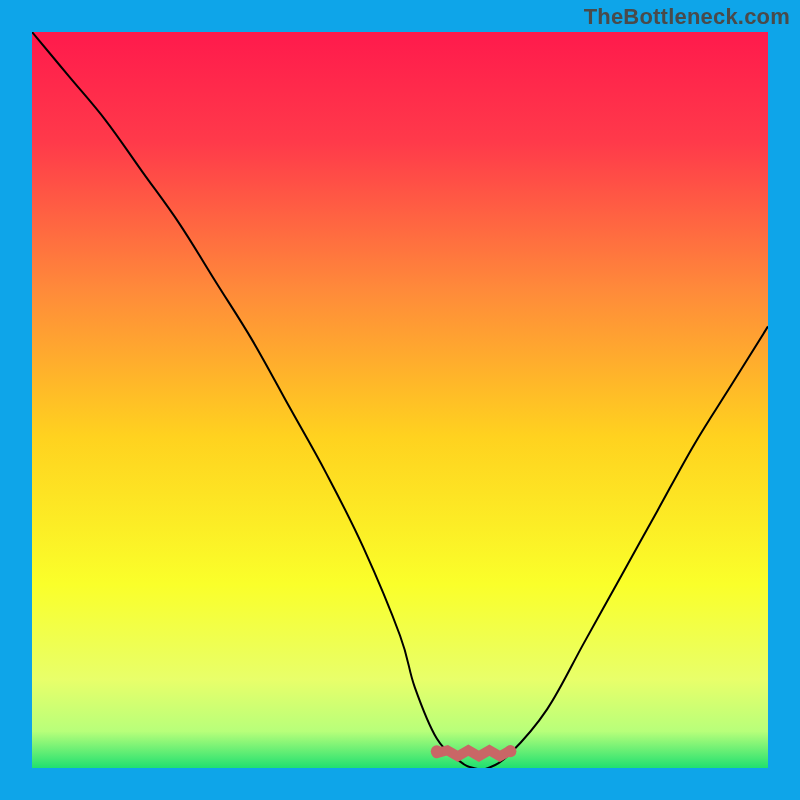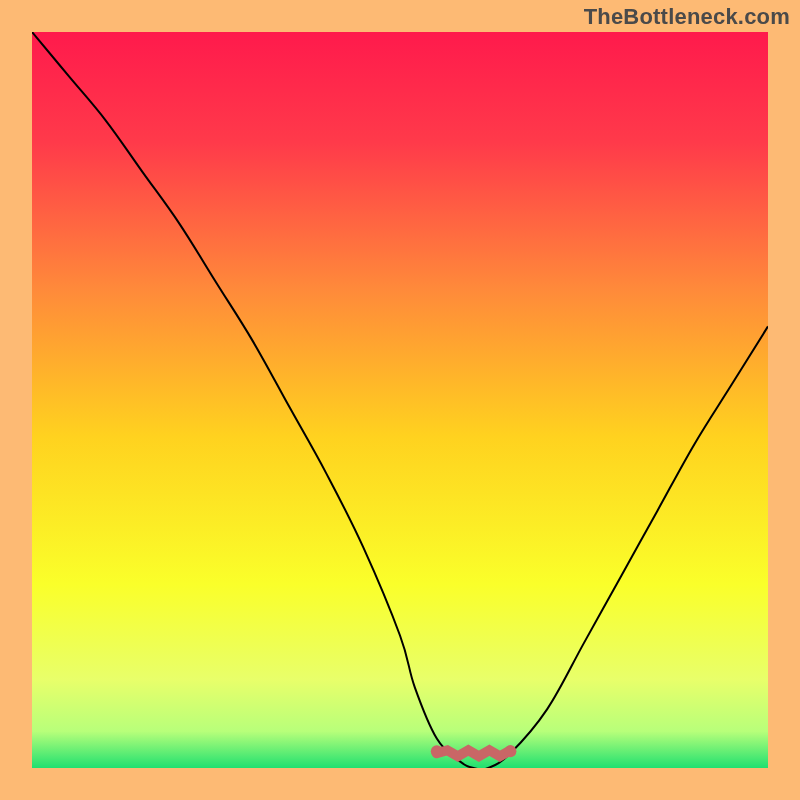--- a/index.html
+++ b/index.html
@@ -7,21 +7,21 @@
     padding: 0;
     width: 800px;
     height: 800px;
     background: #000;
     overflow: hidden;
     font-family: Arial, Helvetica, sans-serif;
   }
   .outer {
     width: 800px;
     height: 800px;
-    background: #fdba74;
+    background: #0ea5e9;
     position: relative;
   }
   .watermark {
     position: absolute;
     top: 4px;
     right: 10px;
     color: #4a4a4a;
     font-size: 22px;
     font-weight: 600;
     letter-spacing: 0.2px;

